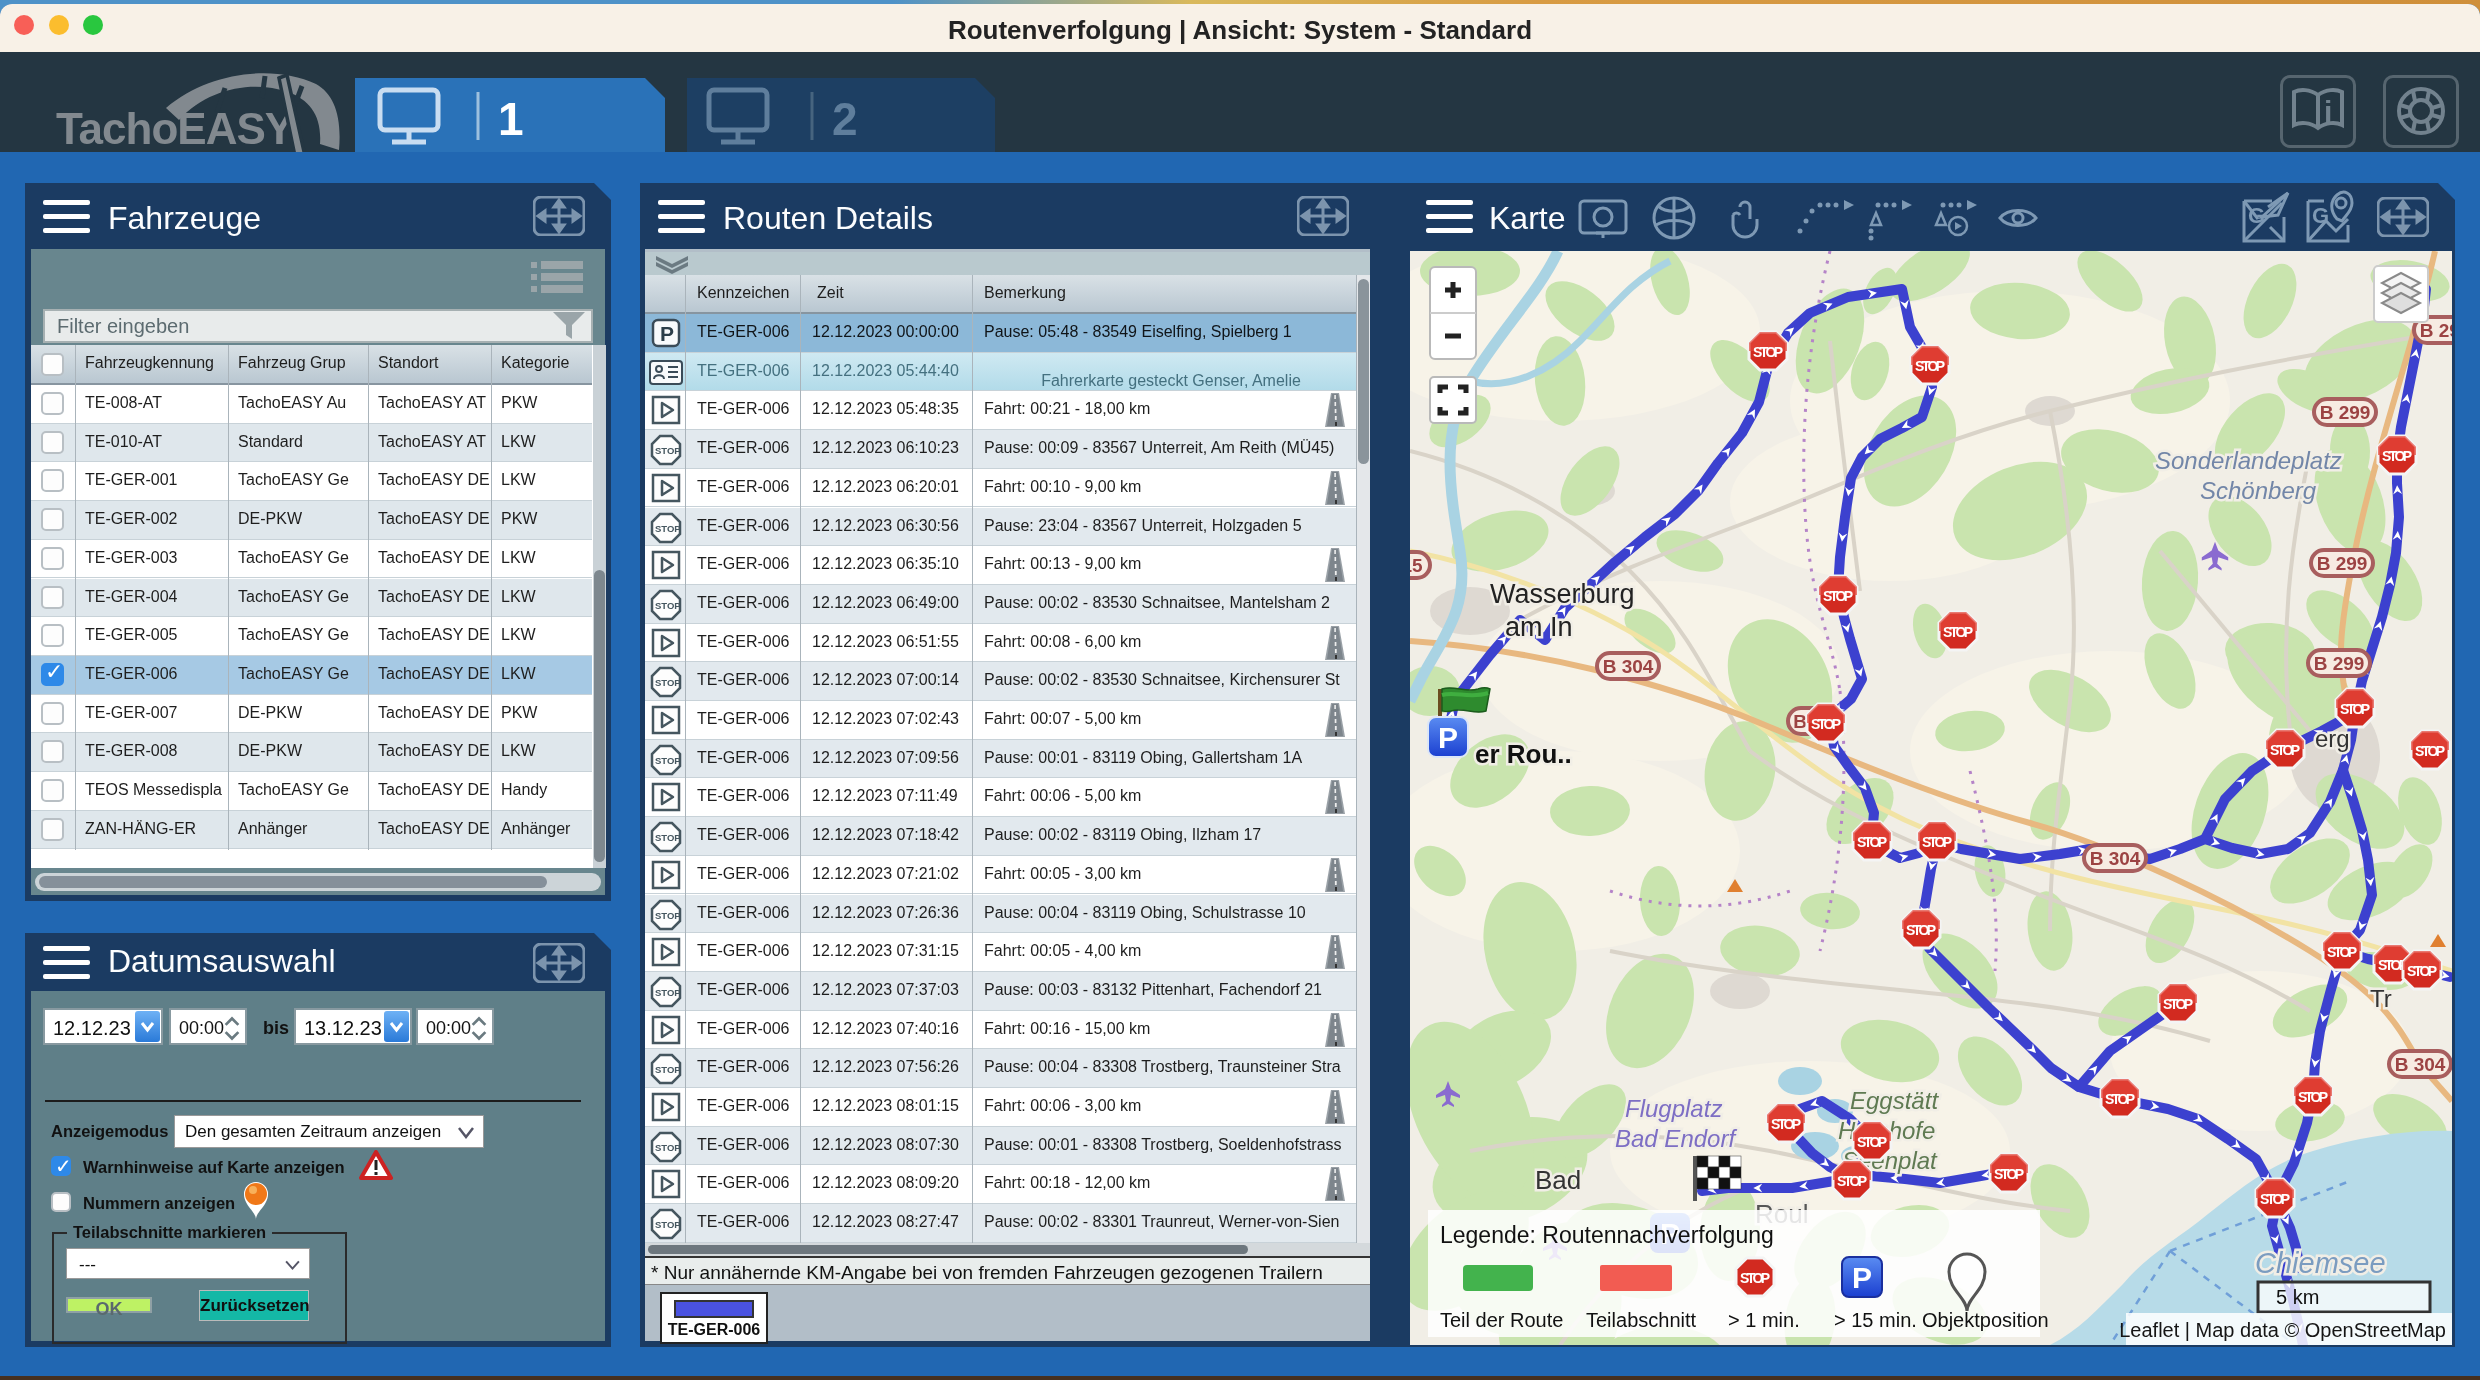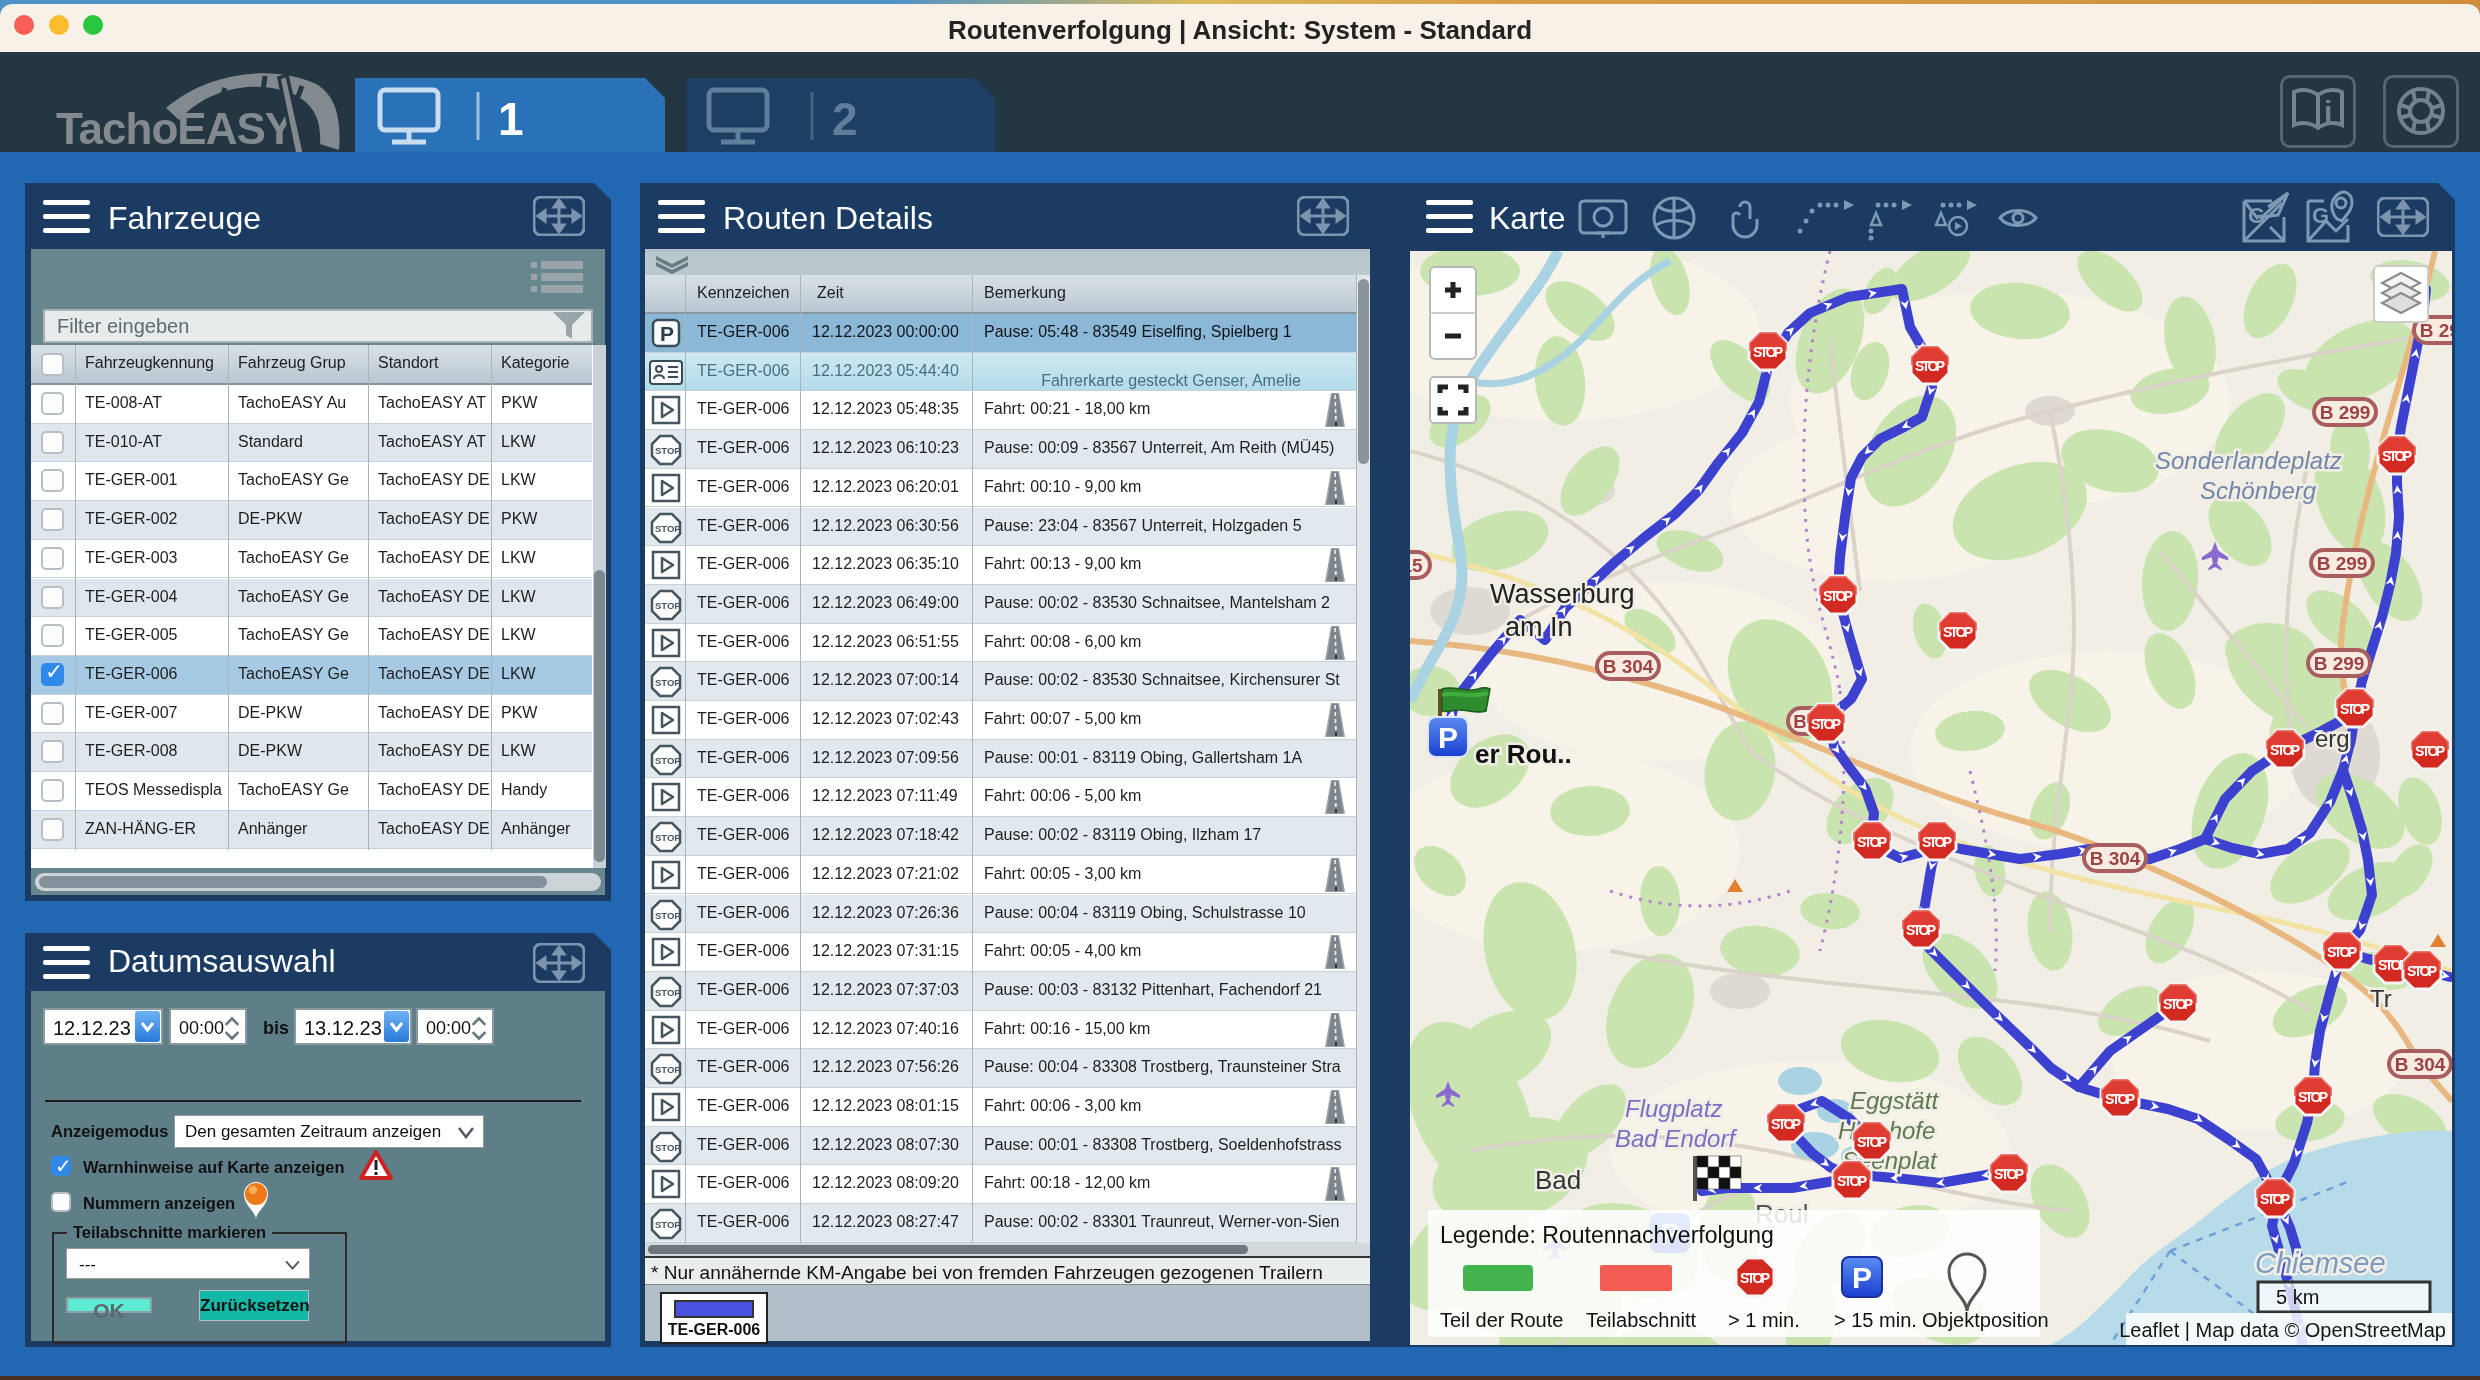--- a/index.html
+++ b/index.html
@@ -301,21 +301,21 @@
             <circle cx="10" cy="9" r="4" fill="#f8b05a"></circle>
           </svg>
           <div class="abs" style="left:21px;top:241px;width:295px;height:112px;border:2px solid #2a2a2a;"></div>
           <div class="lbl" style="left:36px;top:232px;background:#5f7f88;padding:0 6px;">Teilabschnitte markieren</div>
           <div class="wsel" style="left:35px;top:257px;width:244px;height:31px;border:1px solid #999;">
             <div class="abs" style="left:12px;top:6px;font-size:17px;color:#111;">---</div>
             <svg class="abs" style="right:8px;top:10px;" width="17" height="12" viewBox="0 0 20 15">
               <path d="M2,3 L10,12 L18,3" stroke="#556" stroke-width="2.5" fill="none"></path>
             </svg>
           </div>
-          <div class="abs" style="left:35px;top:306px;width:86px;height:16px;background:#5eead4;border:2px solid #8fa0a5;color:#5a696e;font-weight:bold;font-size:21px;text-align:center;color:#5a696e;">OK</div>
+          <div class="abs" style="left:35px;top:306px;width:86px;height:16px;background:#bef264;border:2px solid #8fa0a5;color:#5a696e;font-weight:bold;font-size:18px;text-align:center;color:#5a696e;">OK</div>
           <div class="abs" style="left:168px;top:299px;width:110px;height:31px;background:#14b8a6;border:1px solid #bbb;color:#111;font-weight:bold;font-size:17px;text-align:right;padding-top:5px;">Zurücksetzen</div>
         </div>
       </div>
 <div class="panel" id="p3" style="left:640px;top:31px;width:849px;height:1164px;">
         <div class="ptitle">
           <div class="ham">
             <div style="top:17px;"></div>
             <div style="top:31px;"></div>
             <div style="top:45px;"></div>
           </div>

